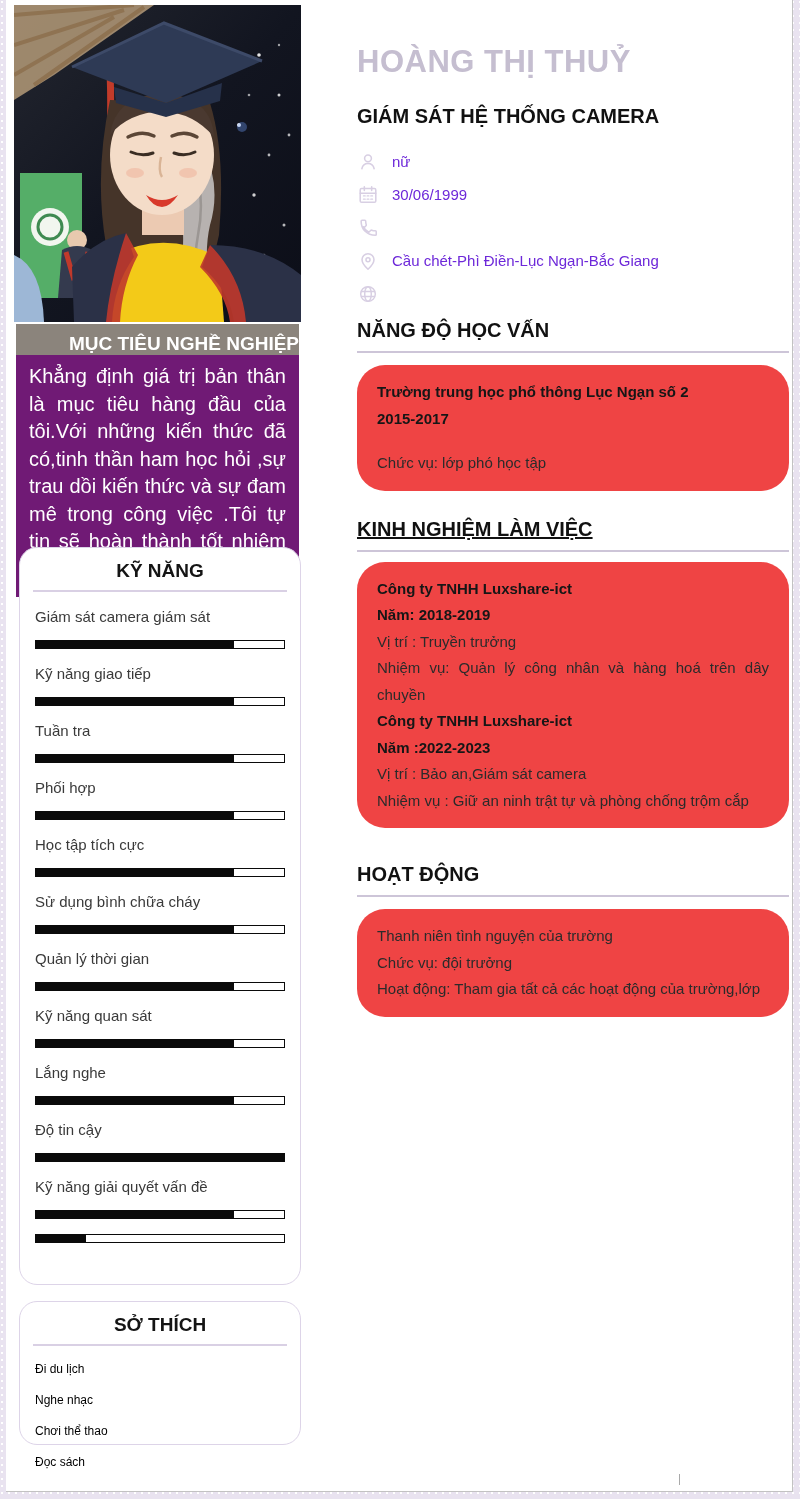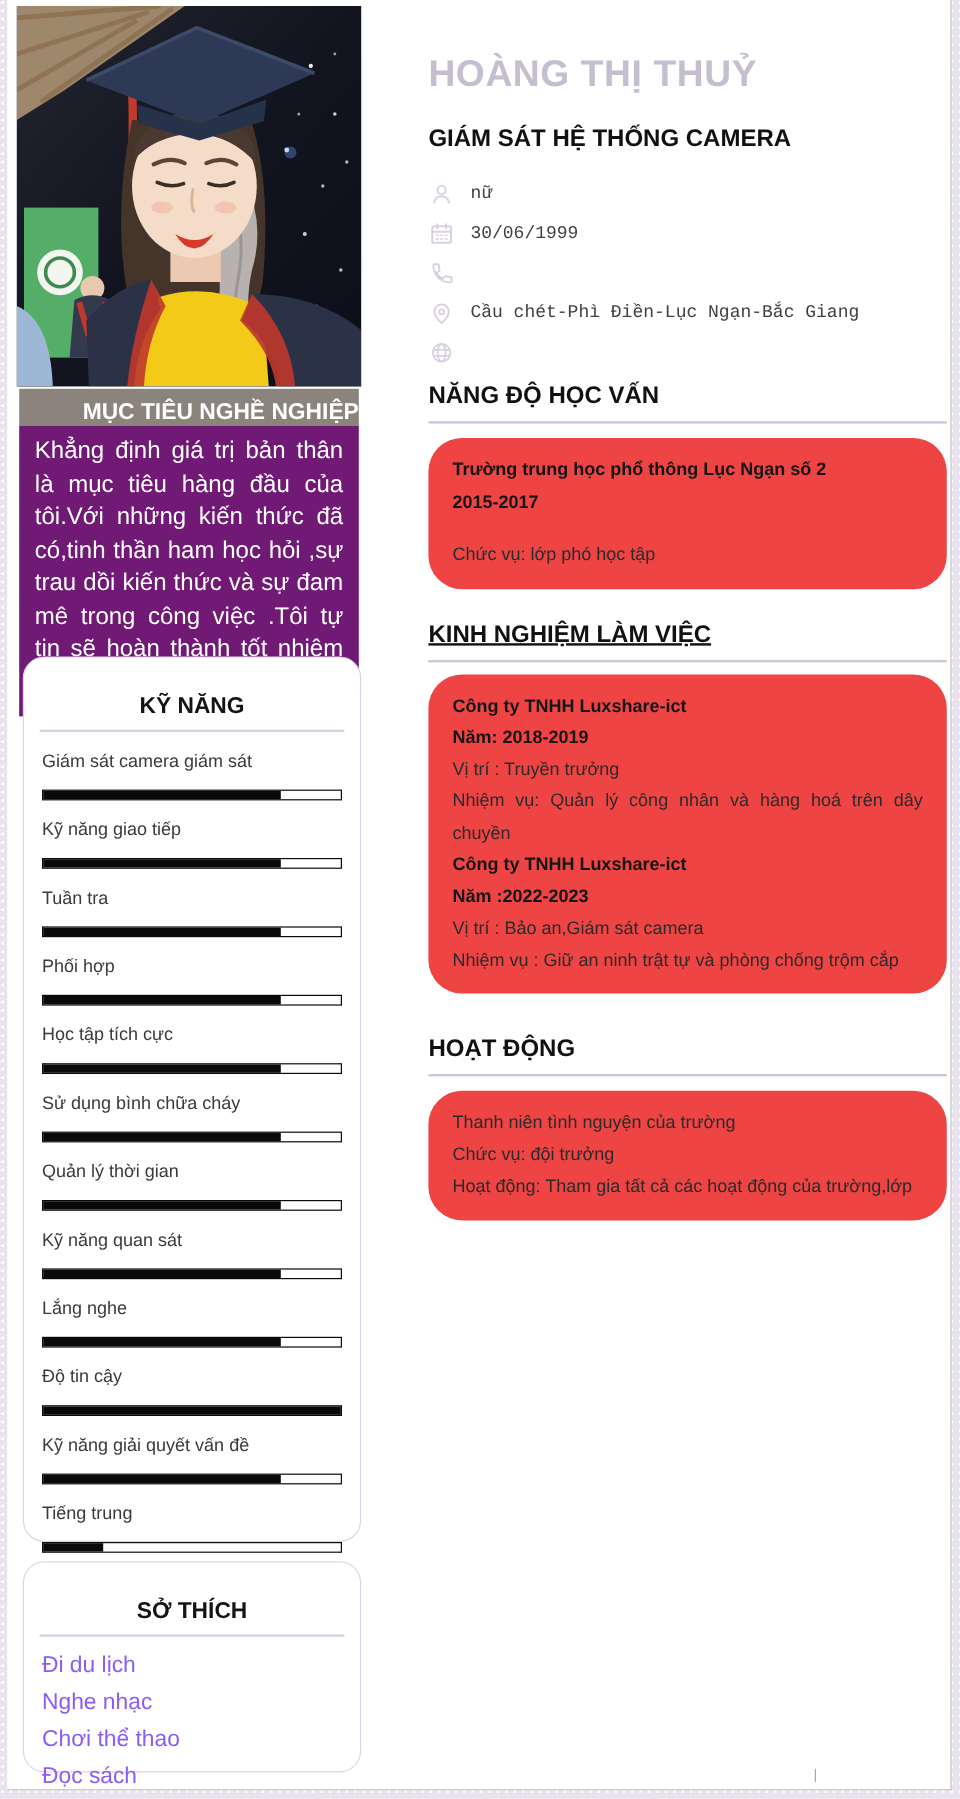--- a/index.html
+++ b/index.html
@@ -16,39 +16,39 @@
   }
   
   .photo{position:absolute;left:8px;top:5px;width:287px;height:317px;overflow:hidden;background:#14161f;}
   .objective{position:absolute;left:10px;top:324px;width:283px;}
   .obj-title{background:#8b847c;color:#fff;font-weight:bold;font-size:19px;text-align:right;
     padding:9px 0 0 0;height:31px;box-sizing:border-box;}
   .obj-underline{width:248px;height:2px;background:#ffffff;margin:7px auto 0 auto;}
   .obj-body{background:#701a75;color:#ffffff;font-size:20px;line-height:27.5px;
     text-align:justify;padding:8px 13px 14px 13px;}
   .lcard{position:absolute;left:13px;width:282px;background:#fff;border:1.5px solid #ddd4e8;
-    border-radius:18px;box-sizing:border-box;padding:26px 15px 14px 15px;}
+    border-radius:18px;box-sizing:border-box;padding:8px 15px 14px 15px;}
   .lcard-title{font-size:19px;font-weight:bold;color:#141414;text-align:center;padding-top:4px;}
   .lcard-underline{height:1.5px;background:#d9d0e4;margin:8px -2px 0 -2px;}
   .skills-card{top:547px;height:738px;}
-  .hobbies-card{top:1301px;height:176px;}
+  .hobbies-card{top:1301px;height:144px;}
   .skill{margin-top:15px;}
   .skill-label{font-size:15px;color:#3a3a3a;line-height:20px;}
   .bar-track{margin-top:13px;height:9px;border:1.5px solid #0a0a0a;background:#ffffff;box-sizing:border-box;}
   .bar-fill{height:100%;background:#0a0a0a;}
-  .hobby{font-size:19px;color:#8b5cf6;line-height:27px;margin-top:4px;}
+  .hobby{font-size:12px;color:#000000;line-height:27px;margin-top:4px;}
   
   .rcol{position:absolute;left:351px;top:44px;width:432px;}
   .name{font-size:31px;font-weight:bold;color:#c5bed0;letter-spacing:.5px;line-height:36px;}
   .job-title{margin-top:23px;font-size:20px;font-weight:bold;color:#111;line-height:26px;}
   .contact{margin-top:16px;}
   .contact-row{display:flex;align-items:center;height:33px;}
   .contact-icon{width:22px;height:22px;flex:0 0 22px;margin-right:13px;}
   .contact-icon svg{width:22px;height:22px;display:block;}
-  .contact-text{font-size:15px;color:#404040;font-family:Liberation Mono, monospace;}
+  .contact-text{font-size:15px;color:#6d28d9;}
   .rheading{margin-top:8px;font-size:20px;font-weight:bold;color:#111;line-height:24px;
     padding-bottom:9px;border-bottom:2px solid #cdc5d8;}
   .rheading.mt1{margin-top:26px;text-decoration:underline;}
   .rheading.mt2{margin-top:34px;}
   .rcard{margin-top:12px;background:#ef4444;border-radius:28px;padding:14px 20px;
     font-size:15px;color:#2b2b2b;line-height:26.5px;}
   .rcard .b{font-weight:bold;color:#161616;}
   .rcard .gap{height:18px;}
   .just{text-align:justify;}
   .tick-artifact{position:absolute;left:673px;top:1474px;width:1px;height:11px;background:#a9a9a9;}
@@ -212,21 +212,20 @@
           <div class="bar-fill" style="width: 100%;"></div>
         </div>
     </div>
     <div class="skill">
       <div class="skill-label">Kỹ năng giải quyết vấn đề</div>
       <div class="bar-track">
           <div class="bar-fill" style="width: 80%;"></div>
         </div>
     </div>
     <div class="skill">
-      <div class="skill-label">Tiếng trung</div>
       <div class="bar-track">
           <div class="bar-fill" style="width: 20%;"></div>
         </div>
     </div>
   </div>
 
   <div class="lcard hobbies-card">
     <div class="lcard-title">SỞ THÍCH</div>
     <div class="lcard-underline"></div>
     <div class="hobby" style="margin-top:10px;">Đi du lịch</div>

